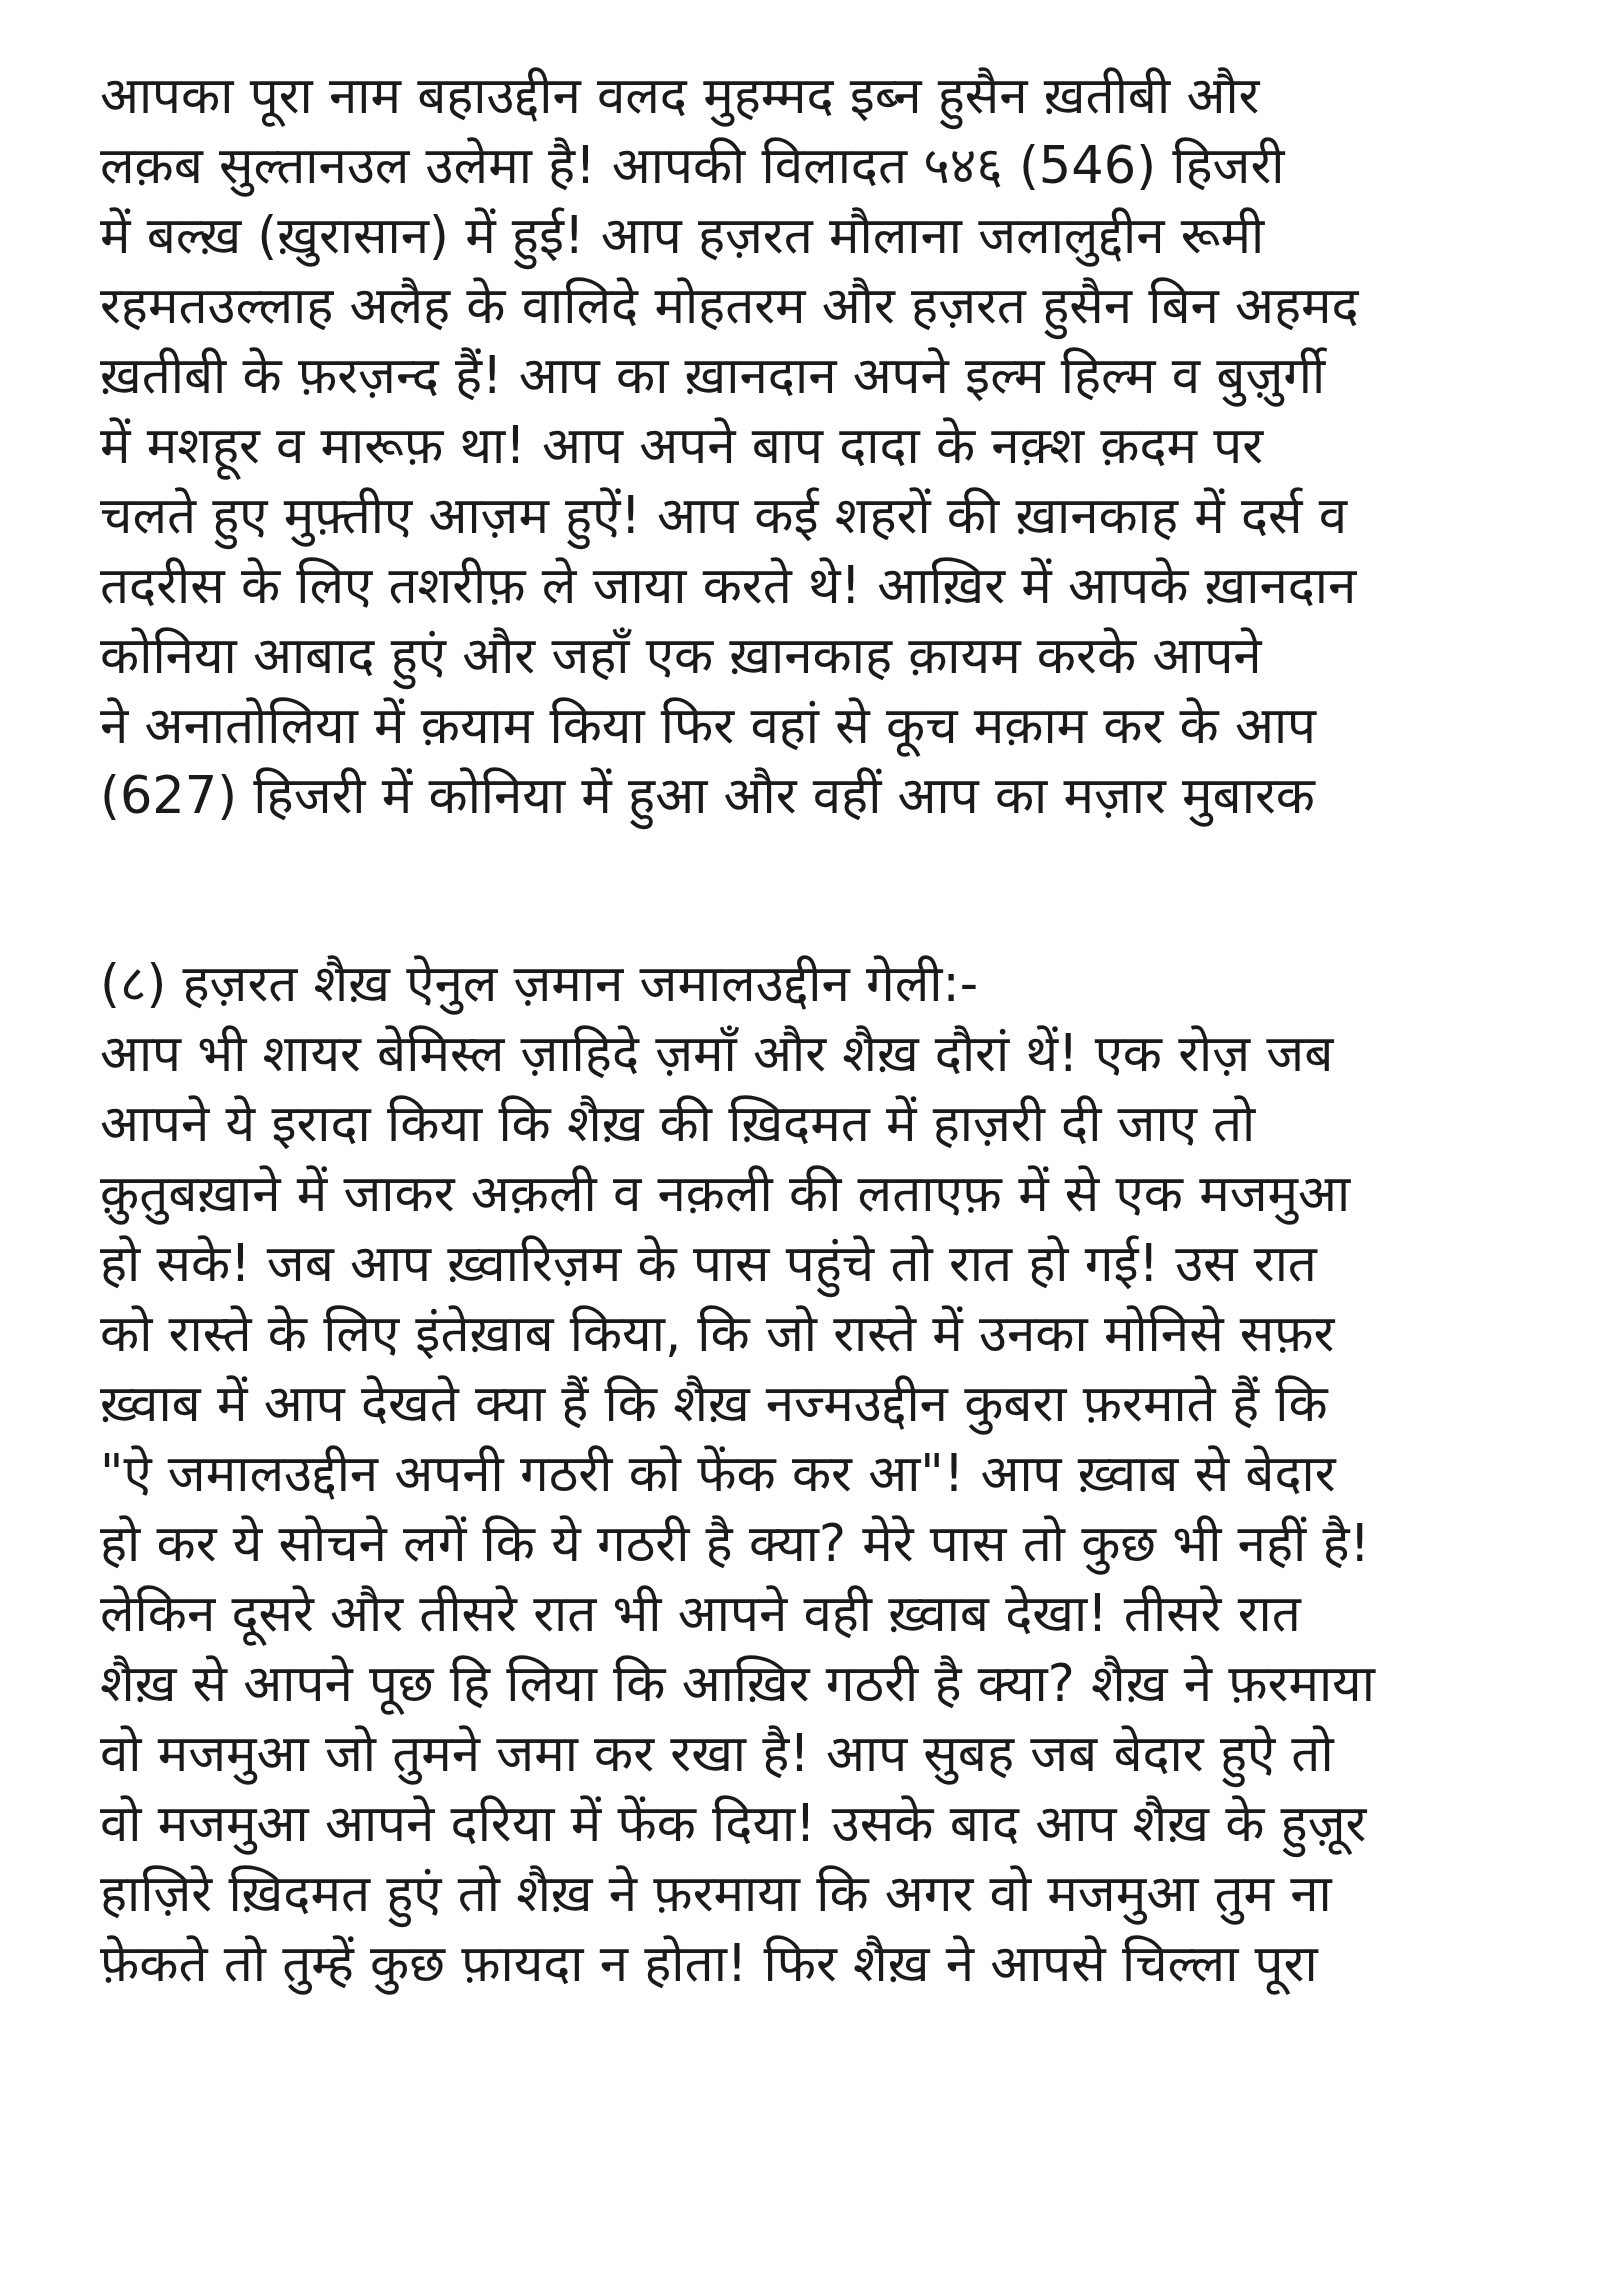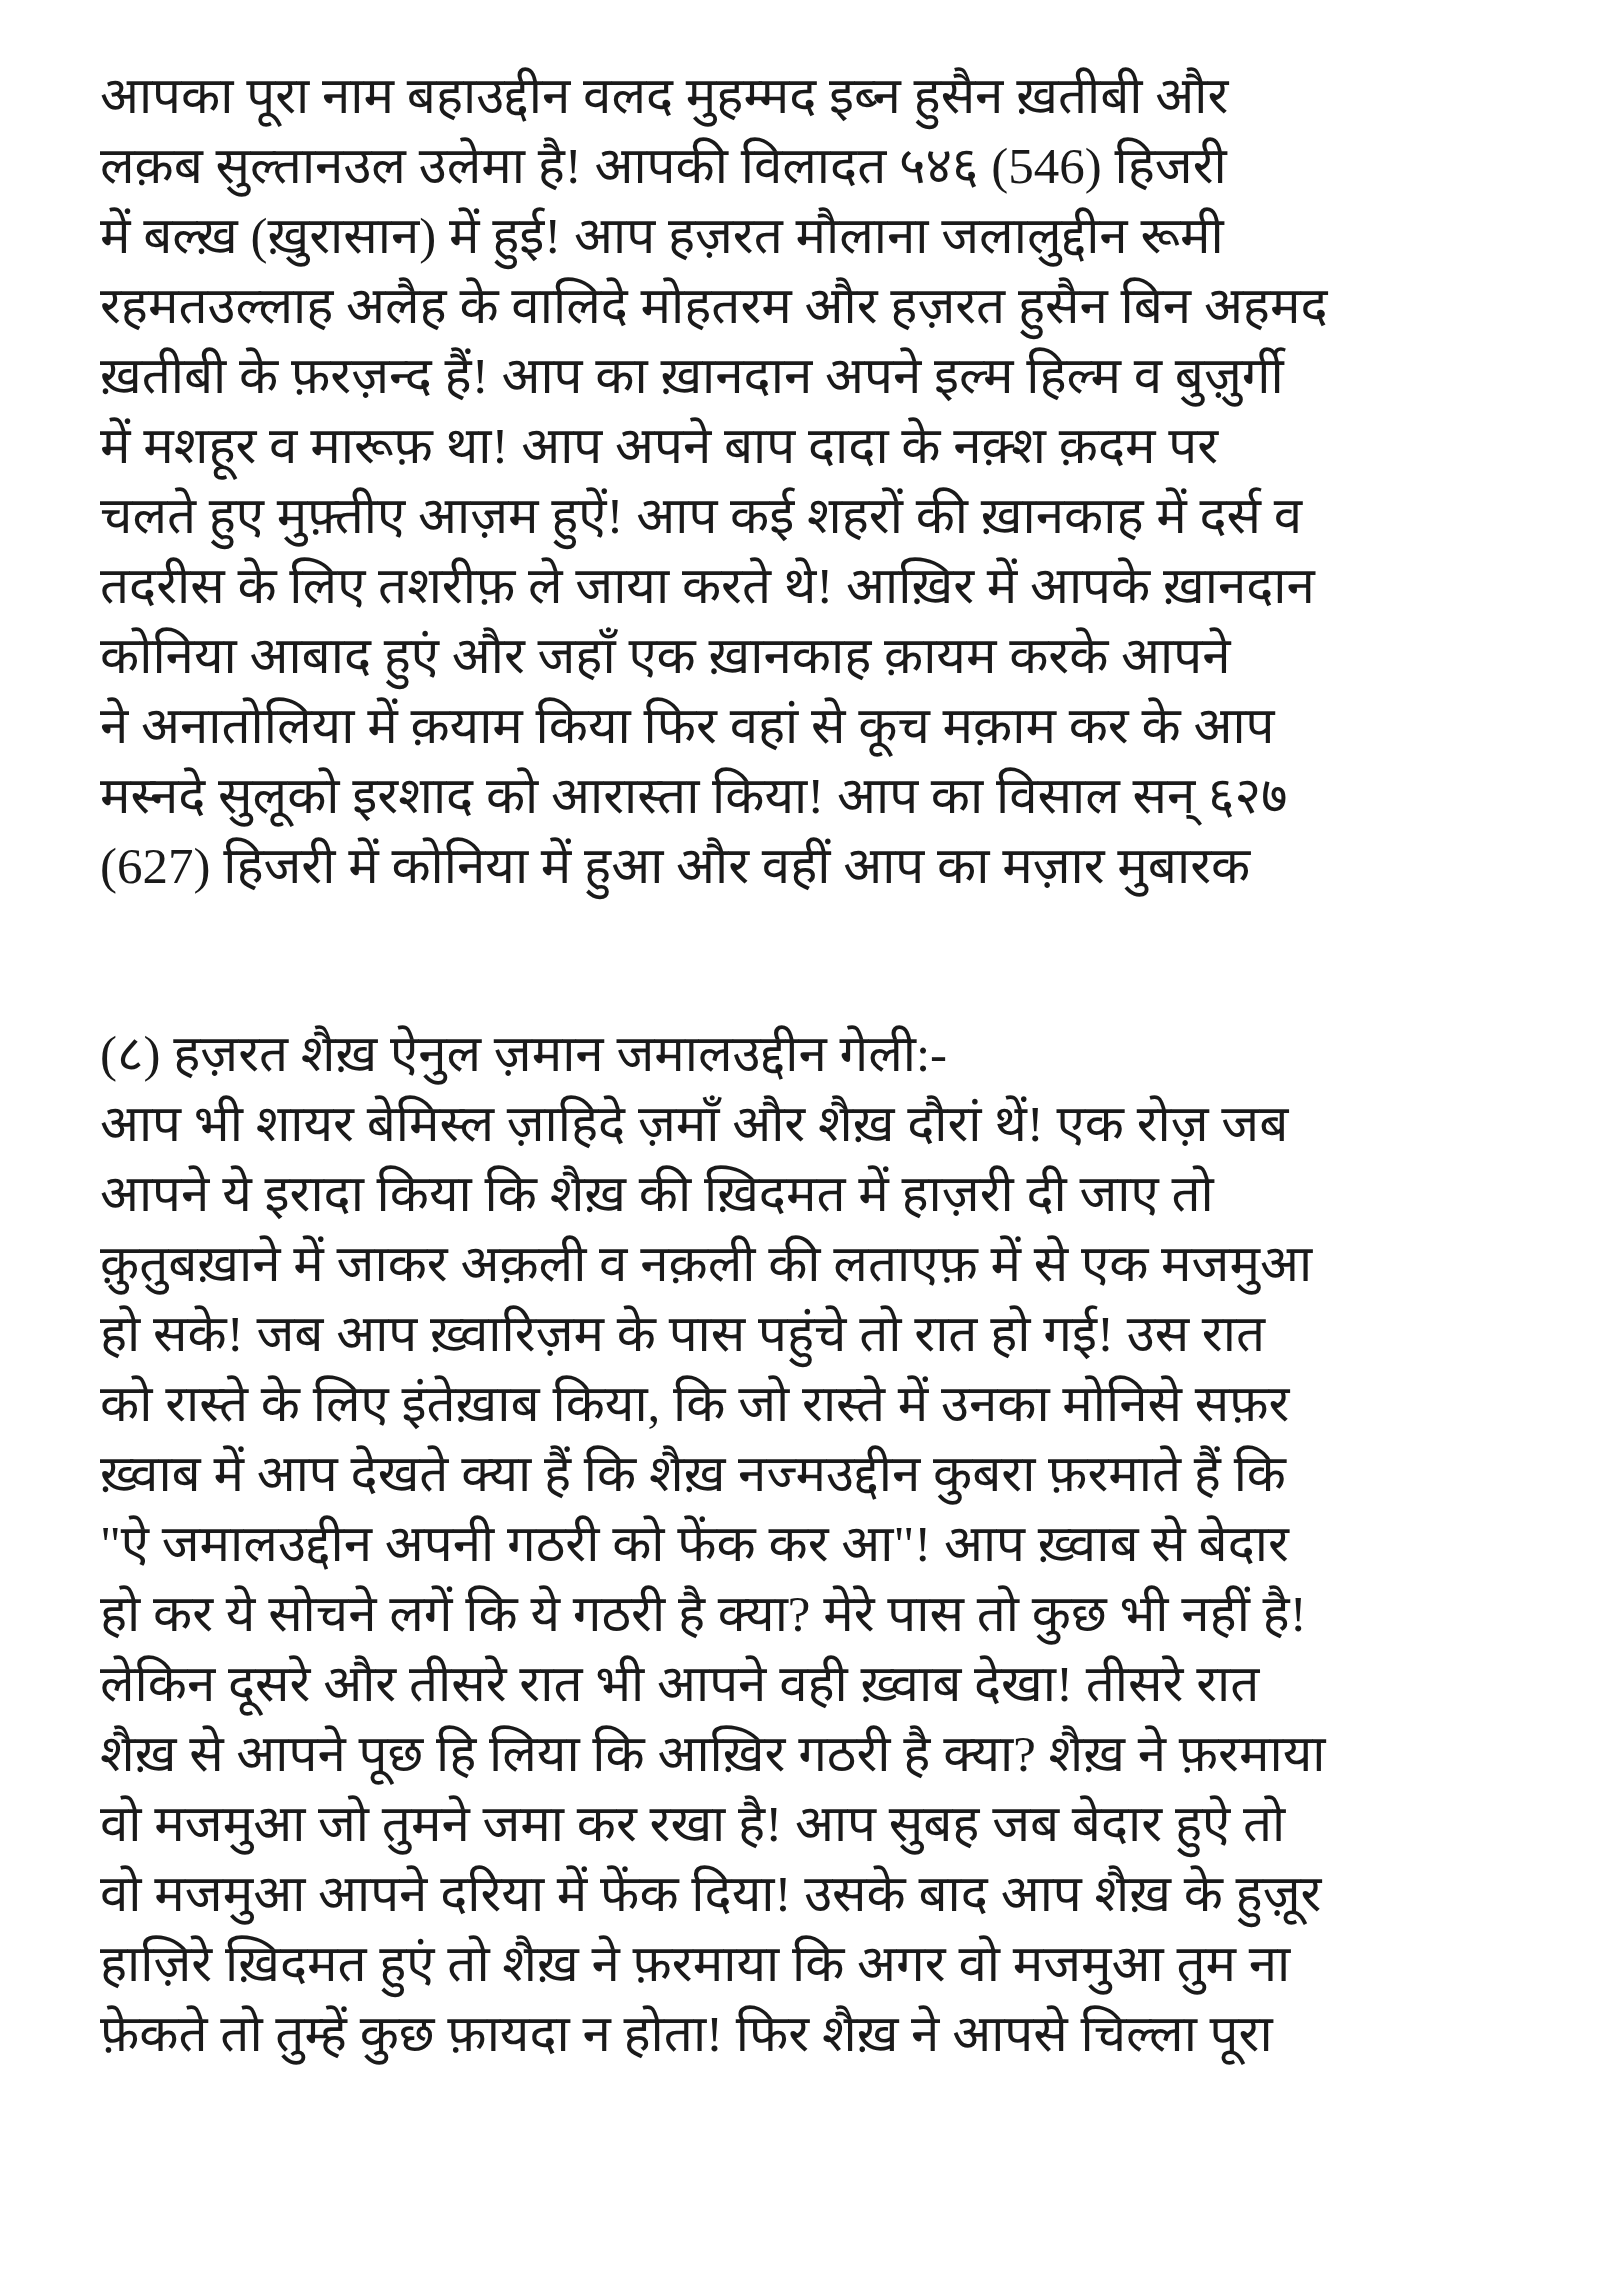--- a/index.html
+++ b/index.html
@@ -18,21 +18,20 @@
   }
   .content {
     position: absolute;
     left: 100px;
     top: 61px;
     width: 1446px;
   }
   .para {
     margin: 0;
     padding: 0;
-    font-family: Liberation Serif, serif;
   }
   .para + .para {
     margin-top: 118px;
   }
   .line {
     margin: 0;
     padding: 0;
     font-size: 51px;
     line-height: 70px;
     white-space: nowrap;
@@ -49,21 +48,20 @@
       <p class="line">आपका पूरा नाम बहाउद्दीन वलद मुहम्मद इब्न हुसैन ख़तीबी और</p>
       <p class="line">लक़ब सुल्तानउल उलेमा है! आपकी विलादत ५४६ (546) हिजरी</p>
       <p class="line">में बल्ख़ (ख़ुरासान) में हुई! आप हज़रत मौलाना जलालुद्दीन रूमी</p>
       <p class="line">रहमतउल्लाह अलैह के वालिदे मोहतरम और हज़रत हुसैन बिन अहमद</p>
       <p class="line">ख़तीबी के फ़रज़न्द हैं! आप का ख़ानदान अपने इल्म हिल्म व बुज़ुर्गी</p>
       <p class="line">में मशहूर व मारूफ़ था! आप अपने बाप दादा के नक़्श क़दम पर</p>
       <p class="line">चलते हुए मुफ़्तीए आज़म हुऐं! आप कई शहरों की ख़ानकाह में दर्स व</p>
       <p class="line">तदरीस के लिए तशरीफ़ ले जाया करते थे! आख़िर में आपके ख़ानदान</p>
       <p class="line">कोनिया आबाद हुएं और जहाँ एक ख़ानकाह क़ायम करके आपने</p>
       <p class="line">ने अनातोलिया में क़याम किया फिर वहां से कूच मक़ाम कर के आप</p>
-      <p class="line">मस्नदे सुलूको इरशाद को आरास्ता किया! आप का विसाल सन् ६२७</p>
       <p class="line">(627) हिजरी में कोनिया में हुआ और वहीं आप का मज़ार मुबारक</p>
     </section>
 
     <section class="para">
       <p class="line">(८) हज़रत शैख़ ऐनुल ज़मान जमालउद्दीन गेली:-</p>
       <p class="line">आप भी शायर बेमिस्ल ज़ाहिदे ज़माँ और शैख़ दौरां थें! एक रोज़ जब</p>
       <p class="line">आपने ये इरादा किया कि शैख़ की ख़िदमत में हाज़री दी जाए तो</p>
       <p class="line">क़ुतुबख़ाने में जाकर अक़ली व नक़ली की लताएफ़ में से एक मजमुआ</p>
       <p class="line">हो सके! जब आप ख़्वारिज़म के पास पहुंचे तो रात हो गई! उस रात</p>
       <p class="line">को रास्ते के लिए इंतेख़ाब किया, कि जो रास्ते में उनका मोनिसे सफ़र</p>

